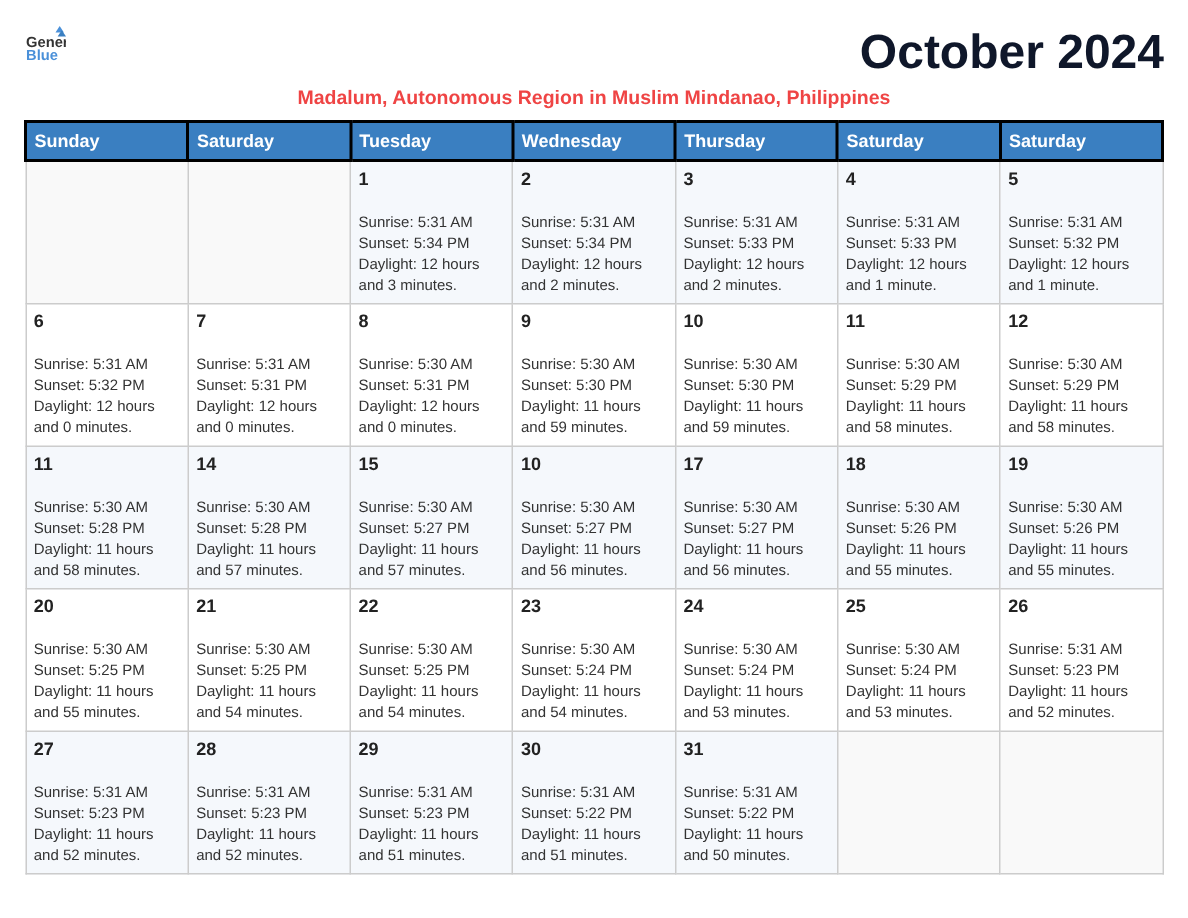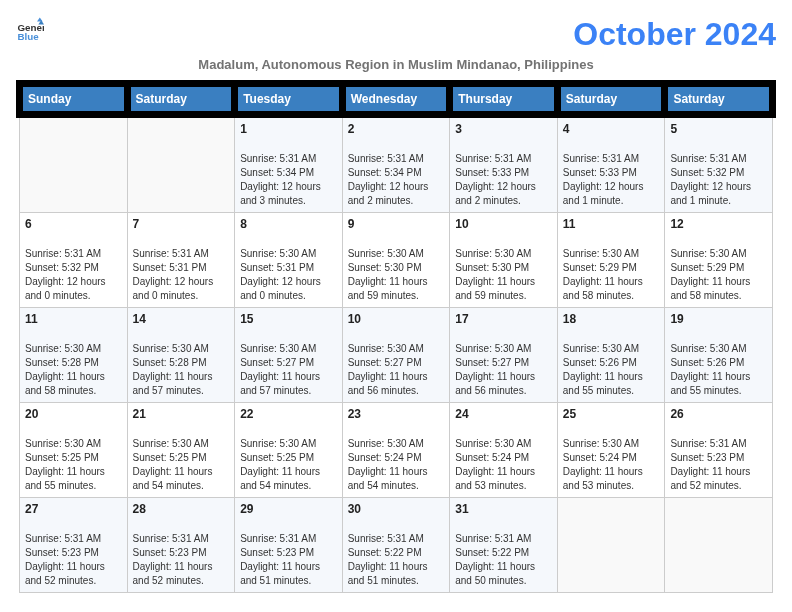--- a/index.html
+++ b/index.html
@@ -22,43 +22,43 @@
       gap: 2px;
     }
     .logo-icon {
       width: 28px;
       height: 28px;
       margin-right: 2px;
     }
     .month-title {
       font-size: 32px;
       font-weight: bold;
-      color: #3b82f6;
+      color: #0f172a;
       text-align: right;
     }
     .subtitle {
       text-align: center;
       font-size: 13px;
       font-weight: bold;
-      color: #737373;
+      color: #ef4444;
       margin-bottom: 8px;
     }
     table {
       width: 100%;
       border-collapse: collapse;
       font-size: 10.5px;
     }
     thead th {
       background: #3a7fc1;
       color: #fff;
       text-align: left;
       padding: 5px 5px;
       font-size: 12px;
       font-weight: bold;
-      border: 7px solid #000000;
+      border: 2px solid #000000;
     }
     tbody td {
       border: 1px solid #ccc;
       vertical-align: top;
       padding: 4px 5px;
       width: 107px;
       min-height: 70px;
       background: #fff;
     }
     tbody tr:nth-child(odd) td {

